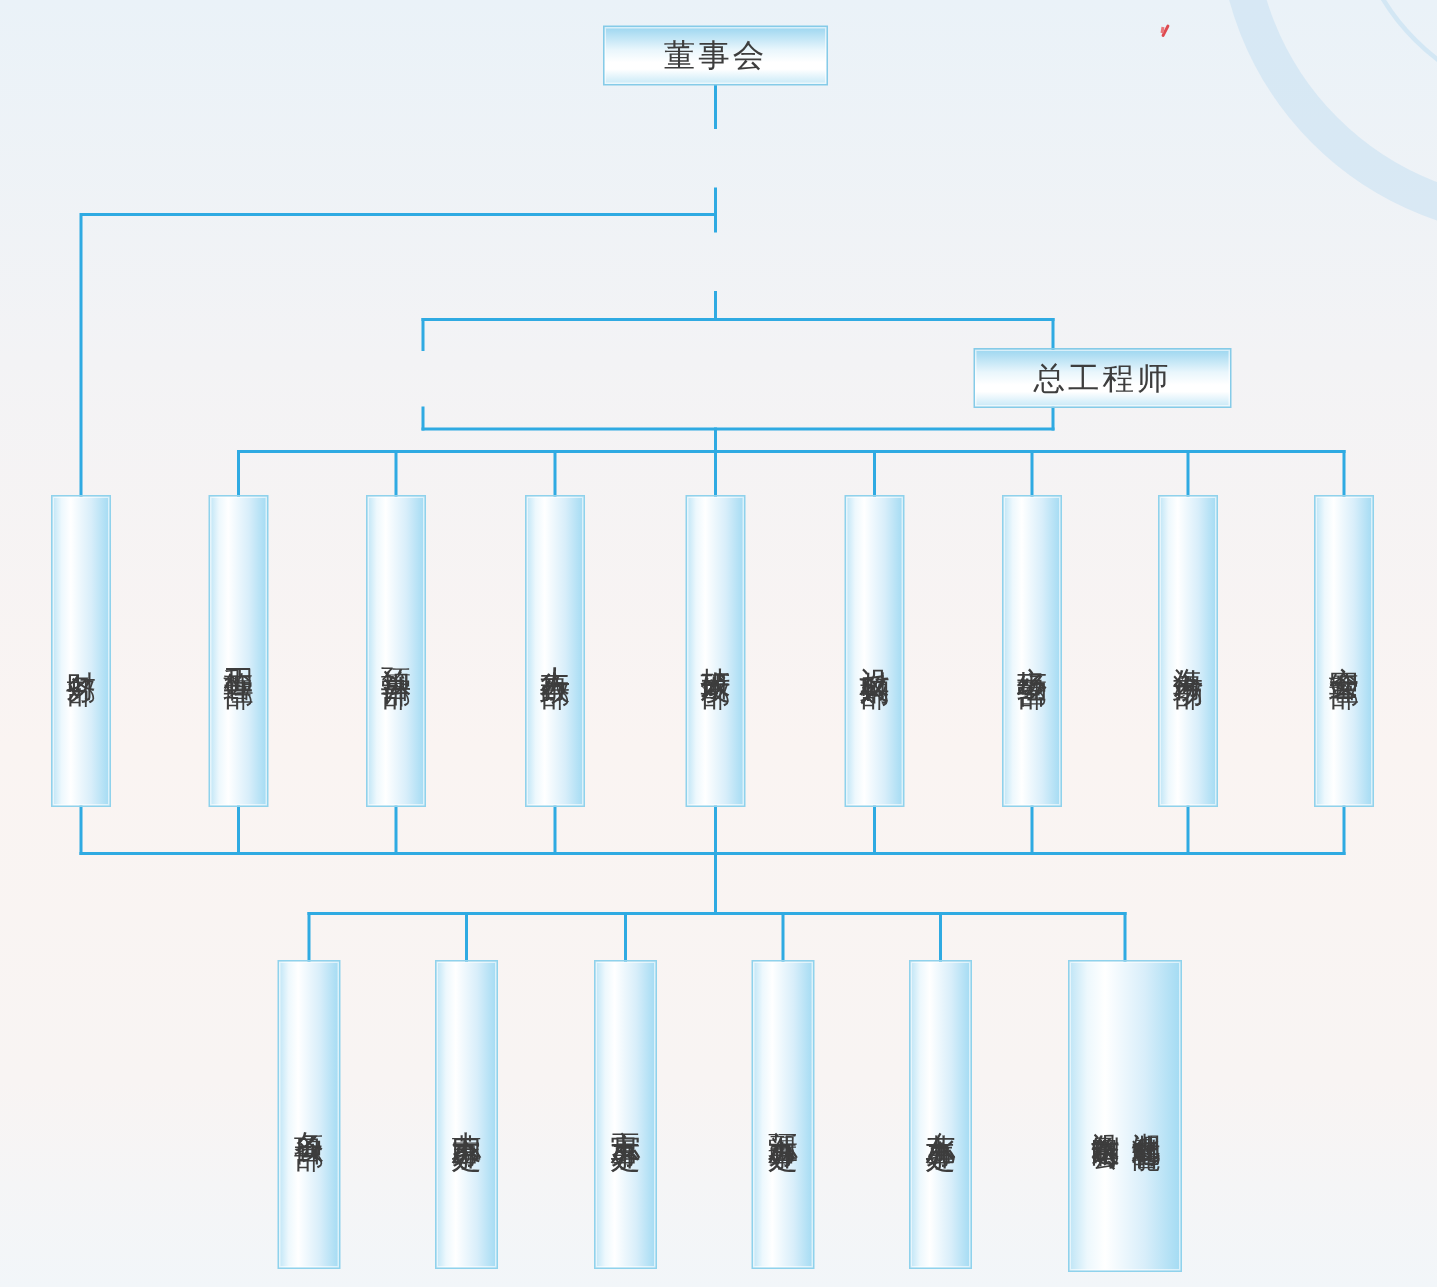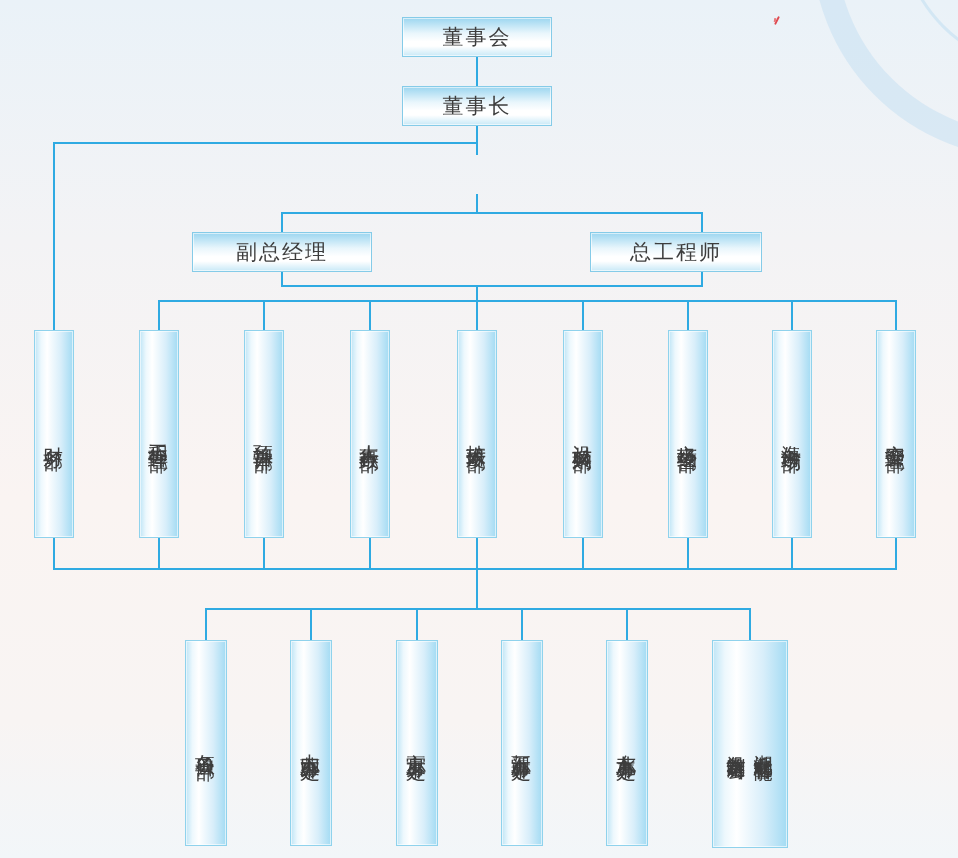--- a/index.html
+++ b/index.html
@@ -128,27 +128,21 @@
   <div class="vline" style="left:205px;top:608px;height:34px;"></div>
   <div class="vline" style="left:310px;top:608px;height:34px;"></div>
   <div class="vline" style="left:416px;top:608px;height:34px;"></div>
   <div class="vline" style="left:521px;top:608px;height:34px;"></div>
   <div class="vline" style="left:626px;top:608px;height:34px;"></div>
   <div class="vline" style="left:749px;top:608px;height:34px;"></div>
 
   <div class="hbox" style="left:402px;top:17px;width:150px;height:40px;">
     <span>董事会</span>
   </div>
-  <div class="hbox" style="left:402px;top:86px;width:150px;height:40px;">
-    <span>董事长</span>
-  </div>
-  <div class="hbox" style="left:192px;top:232px;width:180px;height:40px;">
-    <span>副总经理</span>
-  </div>
-  <div class="hbox" style="left:590px;top:232px;width:172px;height:40px;">
+  <div class="hbox" style="left:649px;top:232px;width:172px;height:40px;">
     <span>总工程师</span>
   </div>
 
   <div class="vbox" style="left:34px;top:330px;width:40px;height:208px;">
     <span class="vtext">财务部</span>
   </div>
   <div class="vbox" style="left:139px;top:330px;width:40px;height:208px;">
     <span class="vtext">工程管理部</span>
   </div>
   <div class="vbox" style="left:244px;top:330px;width:40px;height:208px;">

